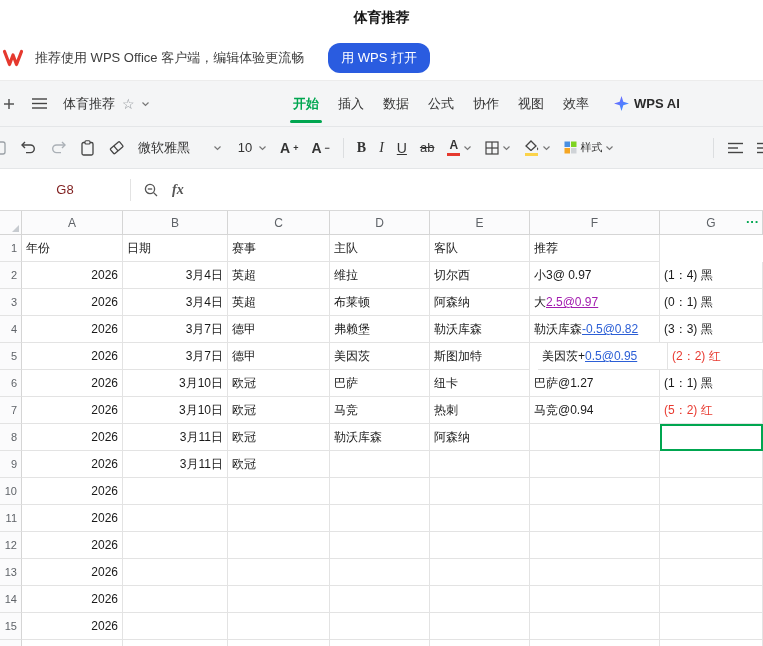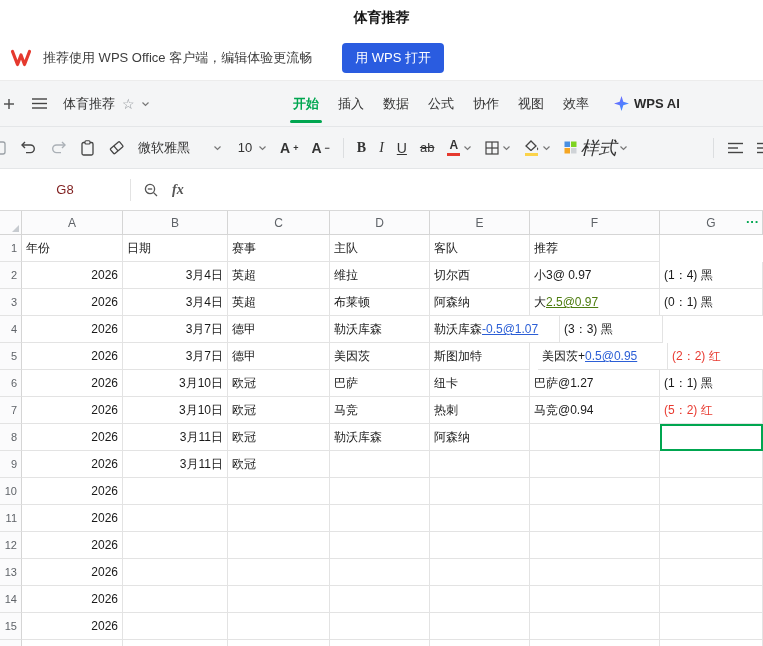--- a/index.html
+++ b/index.html
@@ -7,24 +7,24 @@
   body {
     width:763px; height:646px; overflow:hidden; background:#fff;
     font-family:"Liberation Sans","DejaVu Sans",sans-serif; color:#333;
     -webkit-font-smoothing:antialiased;
   }
   
   .titlebar { height:36px; display:flex; align-items:center; justify-content:center;
     background:#fff; font-size:14px; font-weight:600; color:#151515; }
   
   .banner { height:44px; display:flex; align-items:center; background:#fff;
-    padding-left:10px; gap:9px; }
+    padding-left:2px; gap:9px; }
   .banner-text { font-size:13px; color:#3d3d3d; }
   .banner-btn { border:none; cursor:pointer; background:#2a5ce0; color:#fff;
-    font-size:13px; padding:6px 13px; border-radius:4px; margin-left:21px;
+    font-size:13px; padding:6px 13px; border-radius:12px; margin-left:15px;
     font-family:inherit; }
   
   .menubar { height:46px; background:#f4f5f6; border-top:1px solid #ececec;
     display:flex; align-items:center; position:relative; }
   .mb-left { display:flex; align-items:center; padding-left:3px; }
   .mb-plus { display:flex; margin-right:17px; }
   .mb-burger { display:flex; margin-right:16px; }
   .mb-doctitle { font-size:13px; color:#333; }
   .mb-star { font-size:14px; color:#8a8f94; margin-left:7px; }
   .mb-caret { display:flex; margin-left:6px; }
@@ -49,21 +49,21 @@
   .tb-a sup { font-size:9px; font-weight:700; }
   .tb-b { font-size:14px; font-weight:800; font-family:"Liberation Serif",serif; }
   .tb-i { font-size:14px; font-style:italic; font-family:"Liberation Serif",serif; }
   .tb-u { font-size:14px; text-decoration:underline; }
   .tb-ab { font-size:13px; text-decoration:line-through; }
   .stack { display:flex; flex-direction:column; align-items:center; line-height:1; gap:2px; }
   .glyph-a { font-size:12px; font-weight:700; }
   .bar { width:13px; height:3px; }
   .bar.red { background:#e5392e; }
   .bar.yellow { background:#fbd34a; }
-  .tb-style-label { font-size:18px;font-style:italic; }
+  .tb-style-label { font-size:11px; }
   .tb-right { margin-left:auto; display:flex; align-items:center; gap:14px; }
   .tb-partial-right { margin-right:-9px; display:flex; }
   
   .formulabar { height:43px; background:#fff; border-top:1px solid #e4e6e8;
     border-bottom:1px solid #d9d9d9; display:flex; align-items:center; }
   .namebox { width:130px; text-align:center; font-size:13px; color:#7f1d1d; }
   .fb-sep { width:1px; height:22px; background:#e3e3e3; }
   .fb-icons { display:flex; align-items:center; gap:13px; padding-left:12px; }
   .fx { font-family:"Liberation Serif",serif; font-style:italic; font-weight:600;
     font-size:14px; color:#555; }
@@ -327,35 +327,36 @@
       <div class="rowhead">
         <span>3</span>
       </div>
       <div class="cell r" style="width: 101px;">2026</div>
       <div class="cell r" style="width: 105px;">3月4日</div>
       <div class="cell" style="width: 102px;">英超</div>
       <div class="cell" style="width: 100px;">布莱顿</div>
       <div class="cell" style="width: 100px;">阿森纳</div>
       <div class="cell" style="width: 130px;">
         <span>大</span>
-        <span class="link" style="color: #4d7c0f;">2.5@0.97</span>
+        <span class="link" style="color: #a21caf;">2.5@0.97</span>
       </div>
       <div class="cell" style="width: 103px;">(0：1) 黑</div>
     </div>
     <div class="grid-row">
       <div class="rowhead">
         <span>4</span>
       </div>
       <div class="cell r" style="width: 101px;">2026</div>
       <div class="cell r" style="width: 105px;">3月7日</div>
       <div class="cell" style="width: 102px;">德甲</div>
+      <div class="cell" style="width: 100px;">弗赖堡</div>
       <div class="cell" style="width: 100px;">勒沃库森</div>
       <div class="cell" style="width: 130px;">
         <span>勒沃库森</span>
-        <span class="link" style="color: rgb(44, 95, 214);">-0.5@1.07</span>
+        <span class="link" style="color: rgb(44, 95, 214);">-0.5@0.82</span>
       </div>
       <div class="cell" style="width: 103px;">(3：3) 黑</div>
     </div>
     <div class="grid-row">
       <div class="rowhead">
         <span>5</span>
       </div>
       <div class="cell r" style="width: 101px;">2026</div>
       <div class="cell r" style="width: 105px;">3月7日</div>
       <div class="cell" style="width: 102px;">德甲</div>

